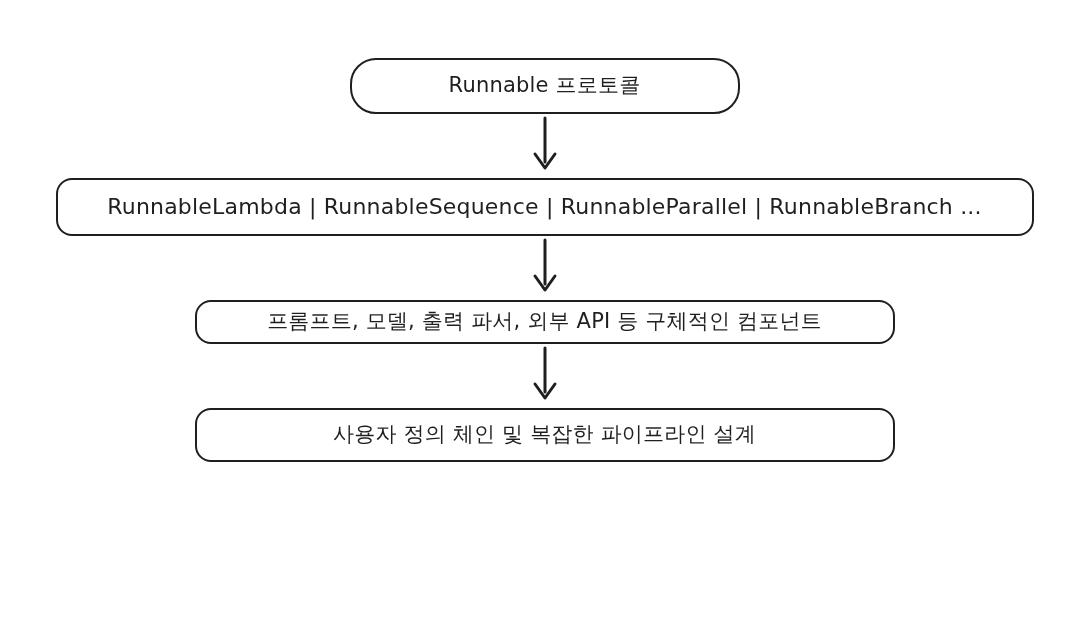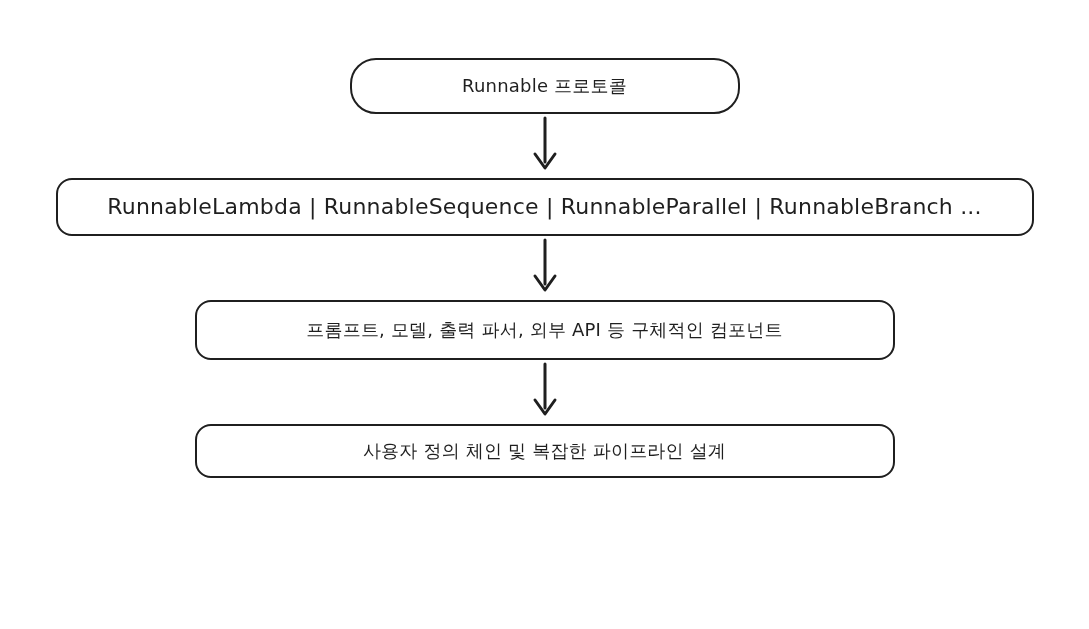--- a/index.html
+++ b/index.html
@@ -27,40 +27,40 @@
   .node {
     box-sizing: border-box;
     border: 2.5px solid #1f1f1f;
     border-radius: 14px;
     background: #ffffff;
     color: #1f1f1f;
     display: flex;
     align-items: center;
     justify-content: center;
     text-align: center;
-    font-size: 18px;
+    font-size: 21px;
     letter-spacing: 0.2px;
     line-height: 1.2;
     padding: 0 18px;
     white-space: nowrap;
   }
   .node-1 {
     width: 390px;
     height: 56px;
     border-radius: 26px;
   }
   .node-2 {
     width: 978px;
     height: 58px;
     border-radius: 16px;
     font-size: 22px;
   }
   .node-3 {
     width: 700px;
-    height: 60px;
+    height: 44px;
     border-radius: 16px;
     text-align: right;
   }
   .node-4 {
     width: 700px;
     height: 54px;
     border-radius: 16px;
   }
   .arrow {
     width: 40px;

